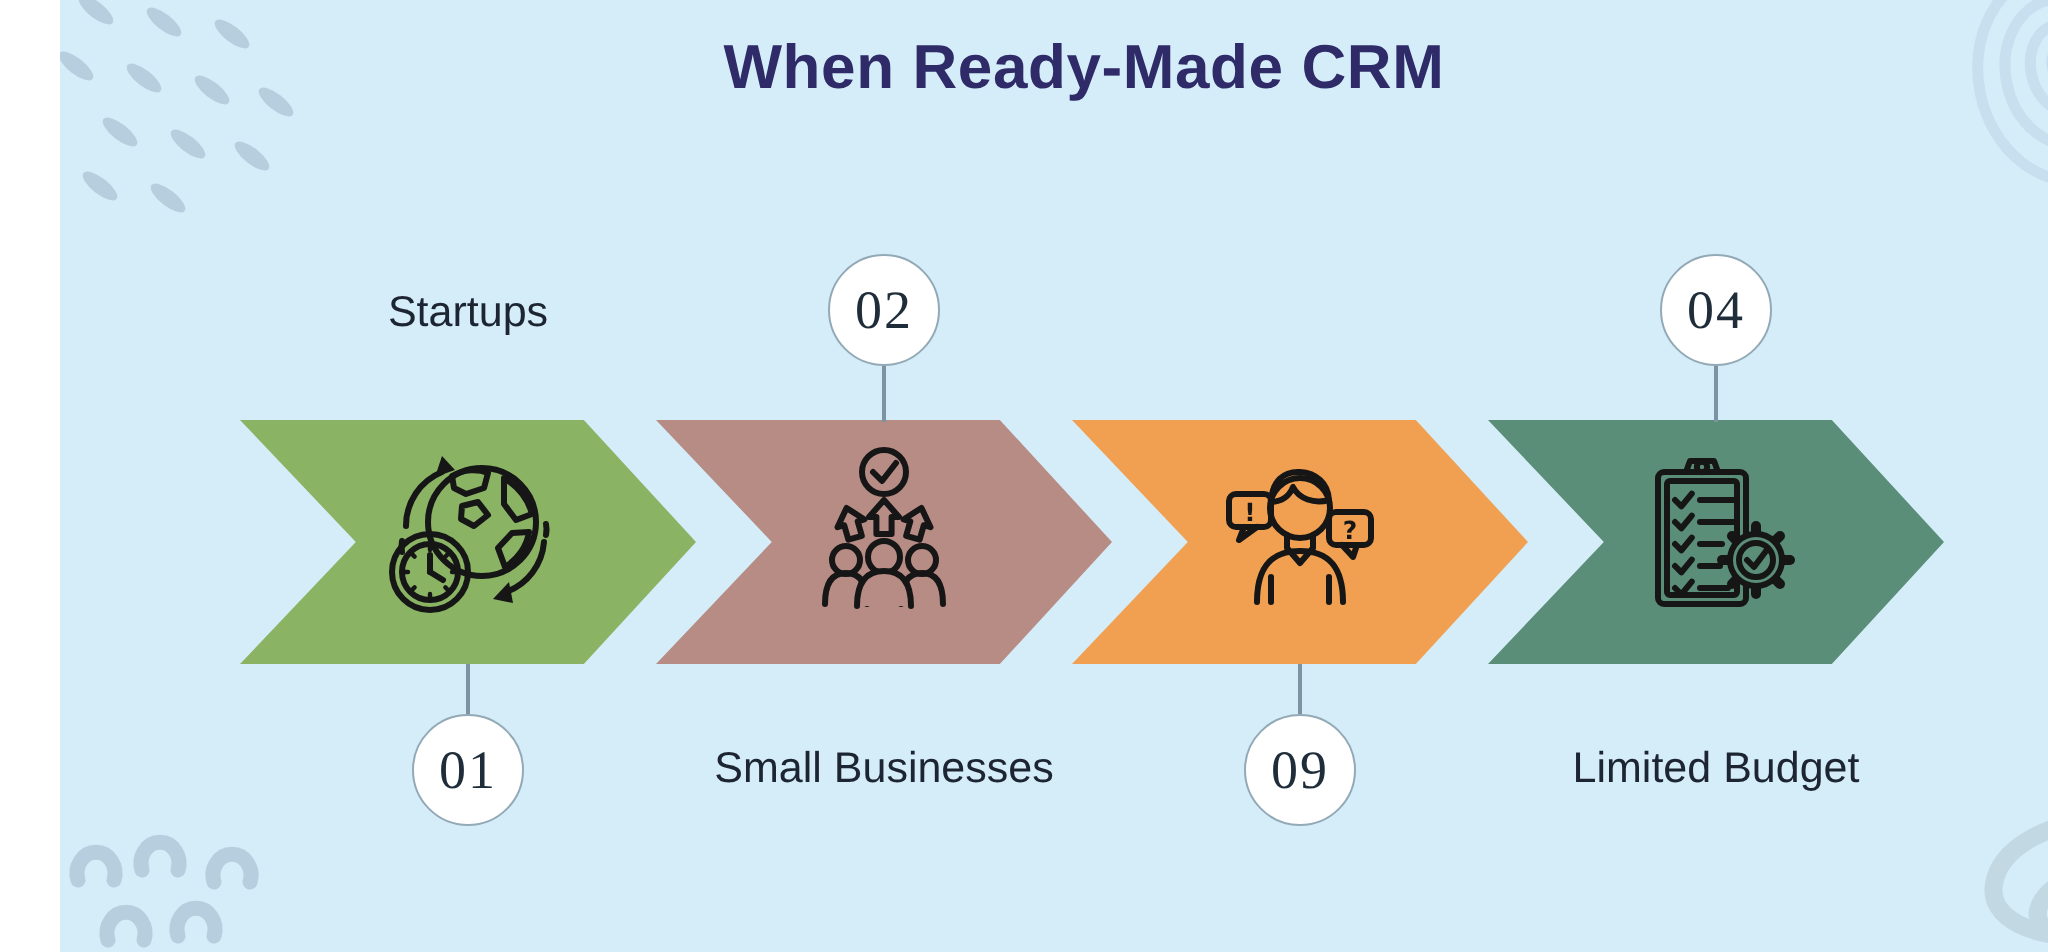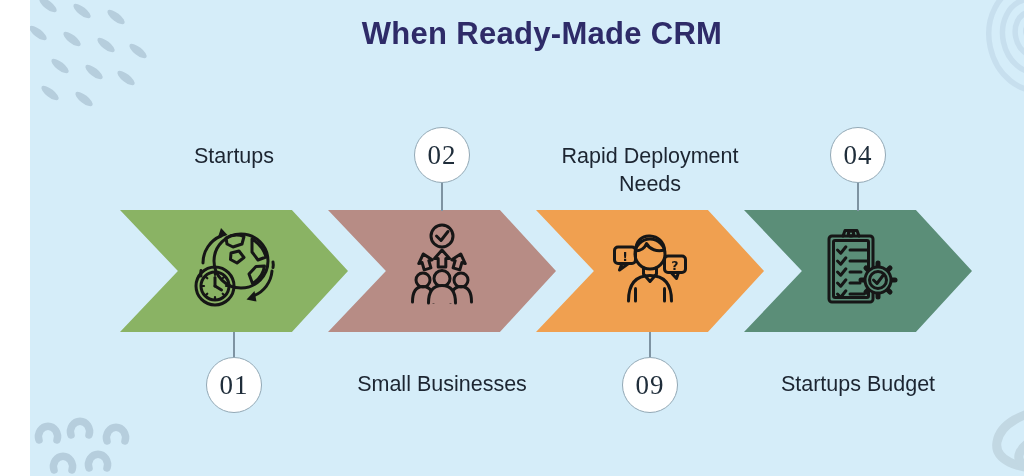--- a/index.html
+++ b/index.html
@@ -160,21 +160,20 @@
       <path class="ink" d="M18.5 79 C18.5 68 22.5 63.5 29 63.5 C35.5 63.5 39.5 68 39.5 79"></path>
       <circle class="ink" cx="67" cy="57" r="7"></circle>
       <path class="ink" d="M56.5 79 C56.5 68 60.5 63.5 67 63.5 C73.5 63.5 77.5 68 77.5 79"></path>
       <circle class="ink body-fill" cx="48" cy="55.5" r="8"></circle>
       <path class="ink body-fill" d="M34.5 80 C34.5 67 40 62.5 48 62.5 C56 62.5 61.5 67 61.5 80"></path>
     </svg>
     <div class="lbl bottom"><span>Small Businesses</span></div>
   </div>
 
   <div class="step step3" style="--arrow-color: #f0a050;">
-    <div class="lbl top"><span>Rapid Deployment Needs</span></div>
     <div class="connector bottom"></div>
     <div class="arrow"></div>
     <svg class="icon" viewBox="0 0 96 96">
       <path class="ink" d="M26.5 78 C26.5 60 34 52.5 48 52.5 C62 52.5 69.5 60 69.5 78"></path>
       <path class="ink" d="M33.5 65.5 L33.5 78"></path>
       <path class="ink" d="M62.5 65.5 L62.5 78"></path>
       <path class="ink" d="M41.5 44.5 L41.5 51 L48 58.5 L54.5 51 L54.5 44.5"></path>
       <circle class="ink" cx="48" cy="31" r="15"></circle>
       <path class="ink" d="M33.5 28 C34 17.5 40 12.5 48 13 C56 13.5 62 18.5 62.5 27 C55 29 47.5 26.5 44.5 20.5 C42.5 25.5 38.5 27.8 33.5 28"></path>
       <rect class="ink" x="12.5" y="24" width="21" height="16.5" rx="3.5"></rect>
@@ -217,16 +216,16 @@
           <path d="M58.8 66.2 L56 69"></path>
         <path d="M55 57 L51 57"></path>
           <path d="M58.8 47.8 L56 45"></path>
         <path d="M68 44 L68 40"></path>
           <path d="M77.2 47.8 L80 45"></path>
       </g>
       <circle class="ink body-fill" cx="68" cy="57" r="13"></circle>
       <circle class="ink" cx="68" cy="57" r="8.5"></circle>
       <path class="ink" d="M63.5 57 L67 60.5 L73 52.5" stroke-width="3.5"></path>
     </svg>
-    <div class="lbl bottom"><span>Startups Budget</span></div>
+    <div class="lbl bottom"><span>Limited Budget</span></div>
   </div>
 
 </div>
 
 </body></html>

